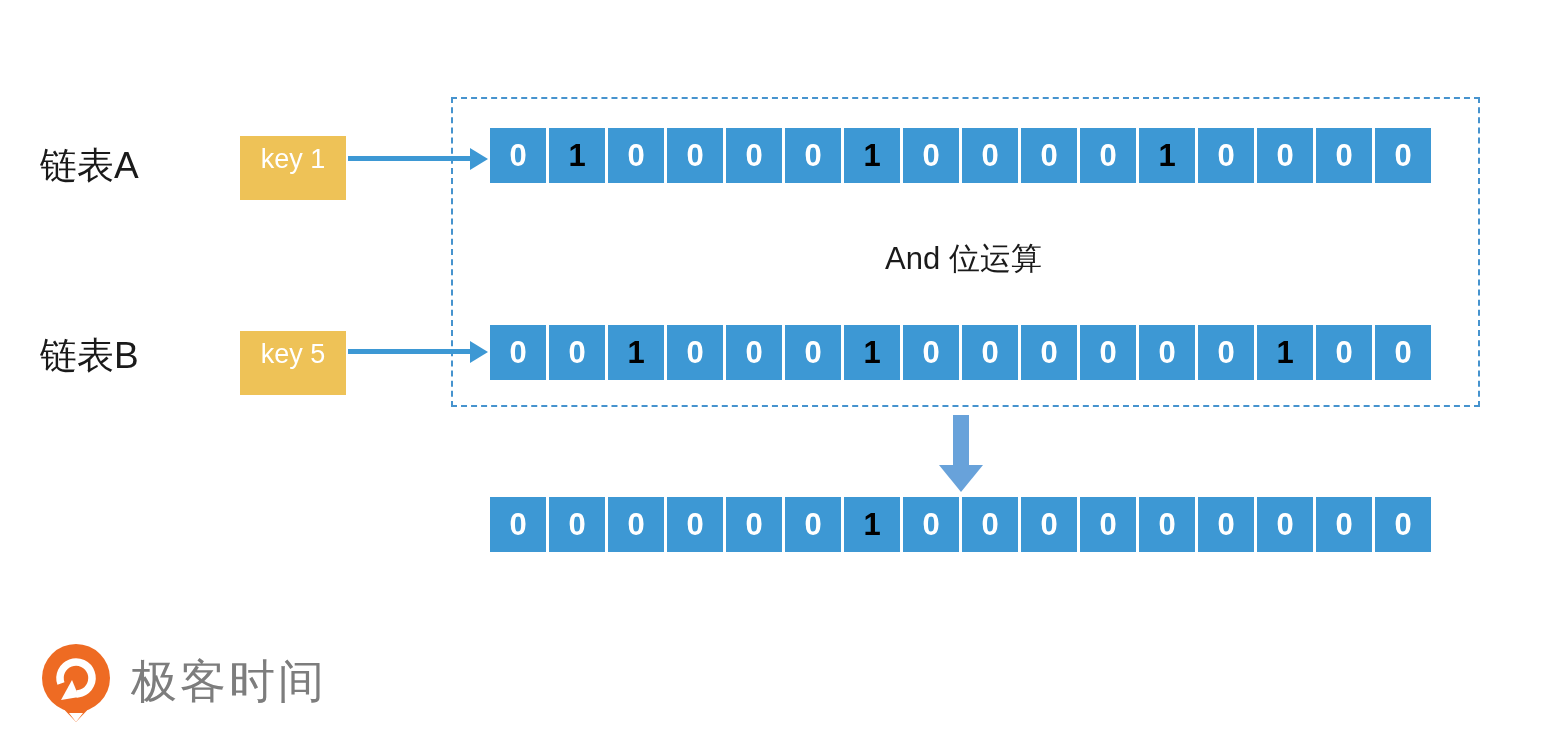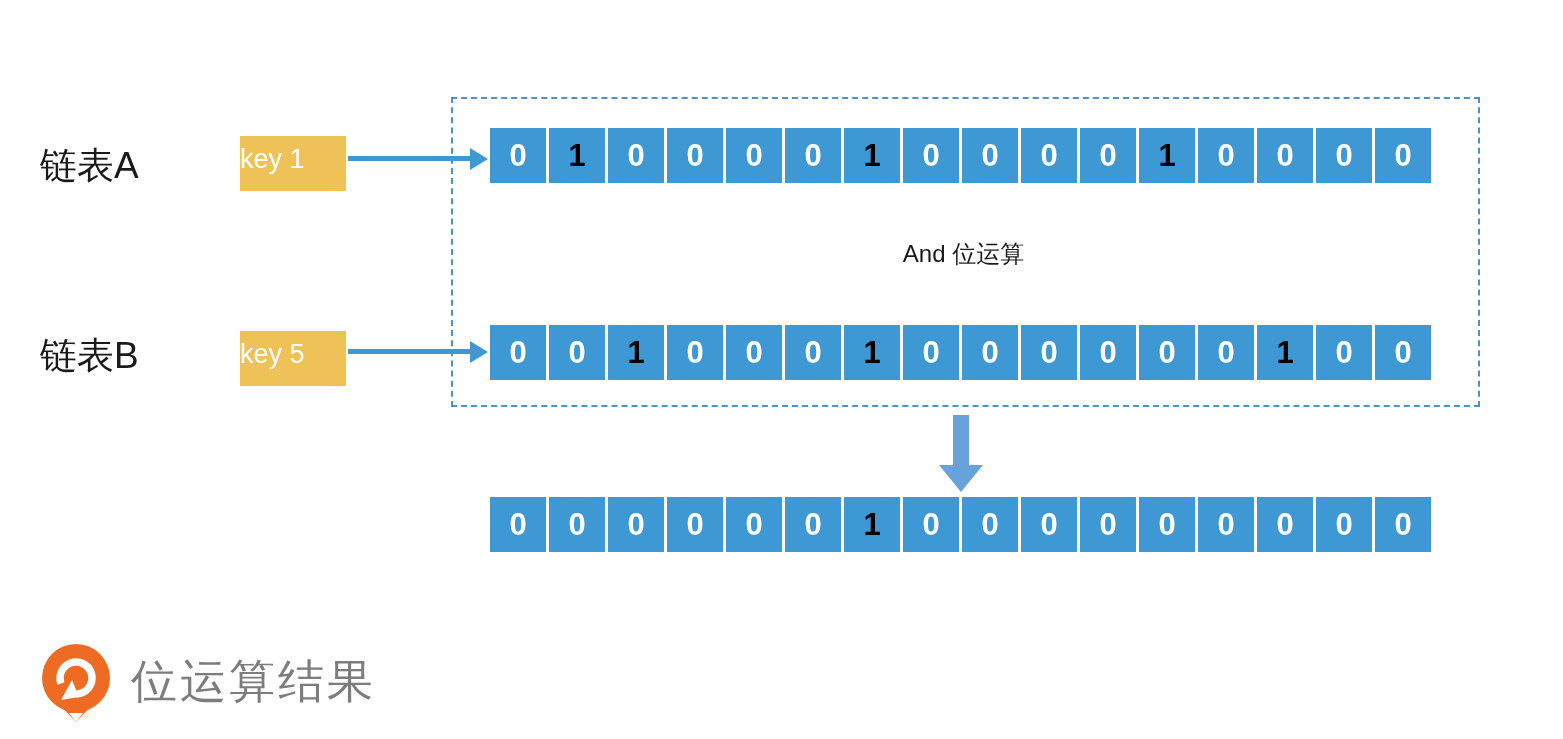--- a/index.html
+++ b/index.html
@@ -12,23 +12,23 @@
     border:2px dashed var(--dashed-border, #4693CE);
   }
   .row-label {
     position:absolute; font-size:37px; color:var(--label-color, #1a1a1a);
     white-space:nowrap;
   }
   .label-a { left:40px; top:141px; }
   .label-b { left:40px; top:320px;margin-top:11px; }
   .label-result { left:40px; top:503px; }
   .key-box {
-    position:absolute; width:106px; height:55px;
+    position:absolute; width:106px; height:64px;
     background:var(--key-yellow, #EEC257); color:#ffffff;
-    font-size:27px; line-height:46px;
+    font-size:27px; text-align:center; line-height:46px;
   }
   .key-a { left:240px; top:136px; }
   .key-b { left:240px; top:331px; }
   .h-arrow { position:absolute; width:140px; height:22px; }
   .arrow-a { left:348px; top:148px; }
   .arrow-b { left:348px; top:341px; }
   .h-arrow .shaft {
     position:absolute; left:0; top:8px; width:124px; height:5px;
     background:var(--arrow-blue, #3D98D4);
   }
@@ -43,21 +43,21 @@
   .row-result { top:497px; }
   .bit {
     width:56px; height:55px; background:var(--cell-blue, #3D98D4);
     font-weight:bold; font-size:31px;
     display:flex; align-items:center; justify-content:center;
     color:var(--bit-zero-color, #ffffff); flex:0 0 auto;
   }
   .bit.one { color:var(--bit-one-color, #000000); }
   .op-label {
     position:absolute; left:451px; top:238px; width:1025px;
-    text-align:center; font-size:24px; color:var(--label-color, #1a1a1a);
+    text-align:center; font-size:31px; color:var(--label-color, #1a1a1a);
   }
   .down-arrow { position:absolute; left:939px; top:415px; width:44px; height:77px; }
   .down-arrow .shaft {
     position:absolute; left:14px; top:0; width:16px; height:52px;
     background:var(--down-arrow-blue, #68A2DA);
   }
   .down-arrow .head {
     position:absolute; left:0; top:50px; width:0; height:0;
     border-top:27px solid var(--down-arrow-blue, #68A2DA);
     border-left:22px solid transparent; border-right:22px solid transparent;
@@ -152,16 +152,16 @@
     </div>
 
   <div class="logo">
     <svg width="82" height="84" viewBox="0 0 82 84">
       <circle cx="41" cy="38" r="34" fill="#EE6B23"></circle>
       <path d="M22 62 L60 62 L41 82 Z" fill="#EE6B23"></path>
       <path d="M34 73 L48 73 L41 82 Z" fill="#ffffff"></path>
       <circle cx="41" cy="38" r="16" fill="none" stroke="#ffffff" stroke-width="7.5" stroke-dasharray="80 21" transform="rotate(160 41 38)"></circle>
       <path d="M26 60 L37 40 L44 57 Z" fill="#ffffff"></path>
     </svg>
-    <span class="logo-text">位运算结果</span>
+    <span class="logo-text">极客时间</span>
   </div>
 
 </div>
 
 </body></html>

